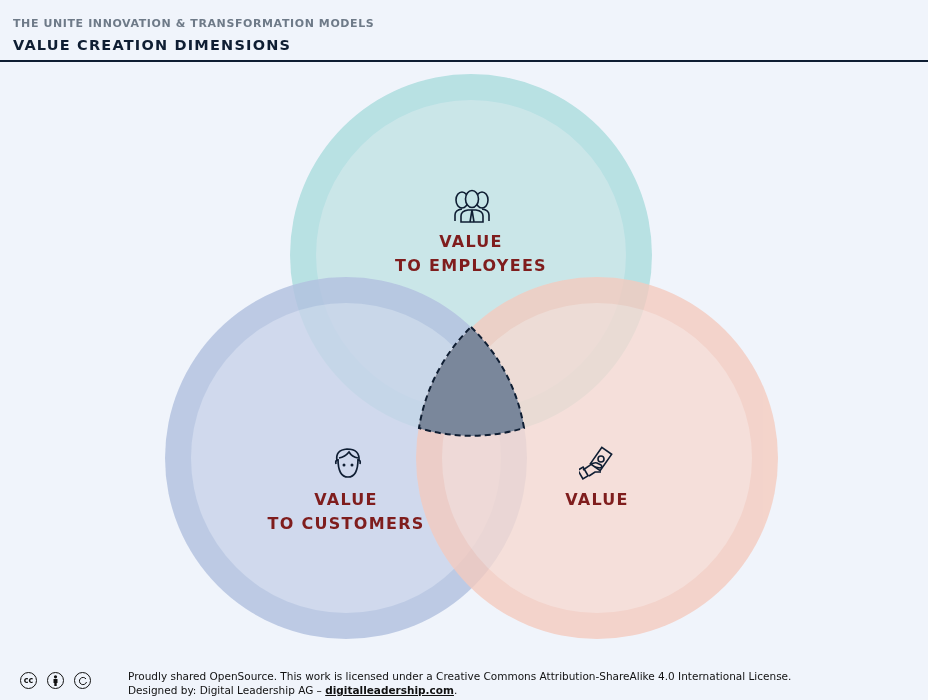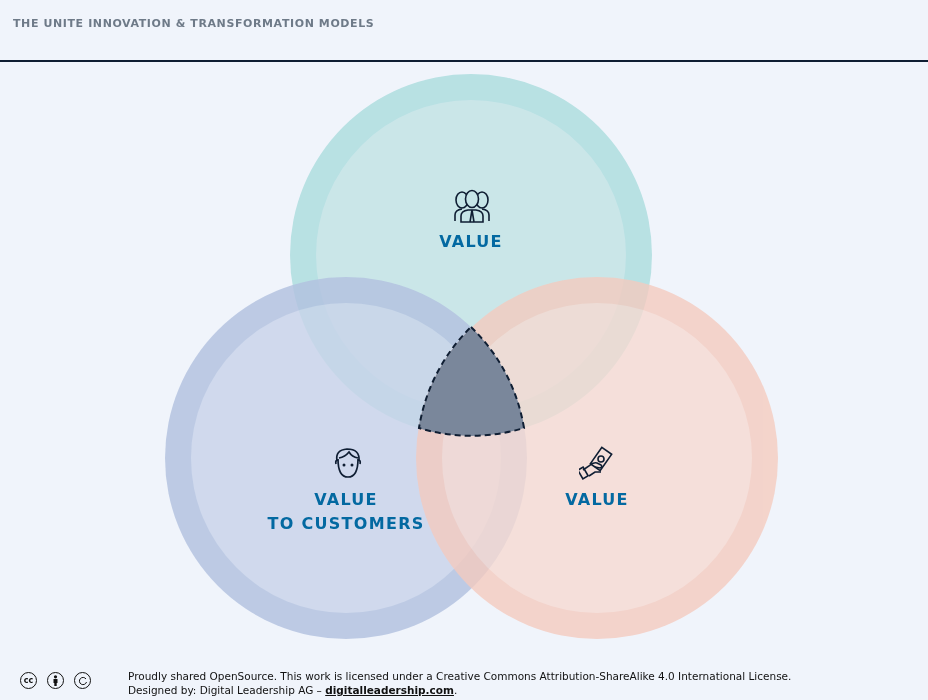--- a/index.html
+++ b/index.html
@@ -2,33 +2,34 @@
 <html><head>
   <meta charset="utf-8">
   <style>
     html, body { margin:0; padding:0; }
     body { width:928px; height:700px; background:#f0f4fb; position:relative; overflow:hidden; font-family:"DejaVu Sans", sans-serif; }
     .header { position:absolute; left:0; top:0; width:816px; height:62px; }
     .subtitle { position:absolute; left:13px; top:17px; font-size:11px; font-weight:bold; letter-spacing:0.6px; color:#6e7a88; }
     .title { position:absolute; left:13px; top:37px; font-size:14.5px; font-weight:bold; letter-spacing:1.2px; color:#0f1e33; }
     .divider { position:absolute; left:0; top:60px; width:928px; height:2px; background:#0f1e33; }
     svg.venn { position:absolute; left:0; top:0; }
-    .label { position:absolute; text-align:center; font-weight:bold; font-size:16px; letter-spacing:1.3px; color:#0369a1; line-height:24px; width:220px; }
+    .label { position:absolute; text-align:center; font-weight:bold; font-size:16px; letter-spacing:1.3px; color:#7f1d1d; line-height:24px; width:220px; }
     .icon { position:absolute; }
     .footer { position:absolute; left:20px; top:669px; }
     .cc-icons { position:absolute; left:0; top:3px; display:flex; gap:10px; }
     .cc { width:17px; height:17px; border:1.6px solid #111; border-radius:50%; box-sizing:border-box; font-size:8px; font-weight:bold; display:flex; align-items:center; justify-content:center; color:#111; }
     .foot-text { position:absolute; left:72px; top:0; font-size:10.5px; line-height:14px; color:#111; white-space:nowrap;margin-left:36px; }
     .foot-link { font-weight:bold; text-decoration:underline; color:#111; }
   </style>
 </head>
 <body>
 
 <div class="header">
   <div class="subtitle">THE UNITE INNOVATION &amp; TRANSFORMATION MODELS</div>
+  <div class="title">VALUE CREATION DIMENSIONS</div>
   <div class="divider"></div>
 </div>
 
 <svg class="venn" width="928" height="700">
   <defs>
     <clipPath id="clipTop">
         <circle cx="471" cy="255" r="181"></circle>
       </clipPath>
     <clipPath id="clipLeft">
         <circle cx="346" cy="458" r="181"></circle>
@@ -61,20 +62,21 @@
     <path d="M6 32 L6 26 Q6 21 13 20 M40 32 L40 26 Q40 21 33 20"></path>
     <ellipse cx="13" cy="11" rx="6" ry="8"></ellipse>
     <ellipse cx="33" cy="11" rx="6" ry="8"></ellipse>
     <path d="M12 33 L12 27 Q12 22 19 21 L27 21 Q34 22 34 27 L34 33 Z"></path>
     <ellipse cx="23" cy="10" rx="6.5" ry="8.5"></ellipse>
     <path d="M23 21 L21 33 M23 21 L25 33"></path>
   </g>
 </svg>
 <div class="label" style="left:361px;top:230px">
   <div>VALUE</div>
+  <div>TO EMPLOYEES</div>
 </div>
 
 <svg class="icon" style="left:330px;top:446px" width="36" height="34" viewBox="0 0 36 34">
   <g fill="none" stroke="#0f1e33" stroke-width="1.7">
     <path d="M7 15 Q5 4 17 3 Q30 3 29 15"></path>
     <path d="M8 13 Q8 31 18 31 Q28 31 28 13"></path>
     <path d="M9 12 Q15 11 19 6 Q22 11 28 12"></path>
     <path d="M6 18 Q5 14 8 14 M30 18 Q31 14 28 14"></path>
   </g>
   <circle cx="14" cy="19" r="1.5" fill="#0f1e33"></circle>

